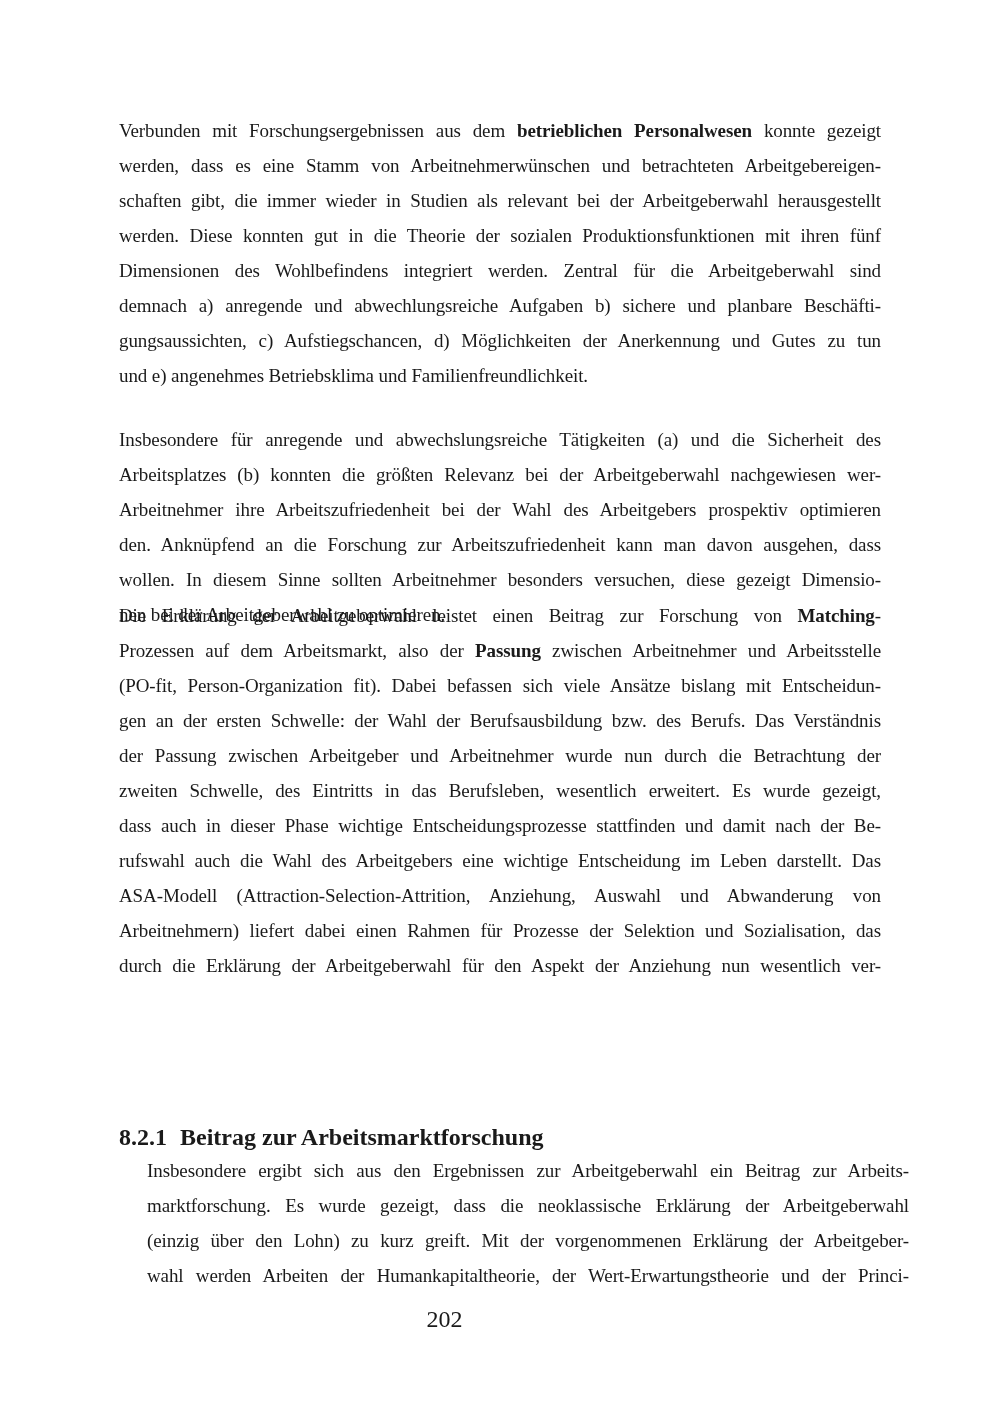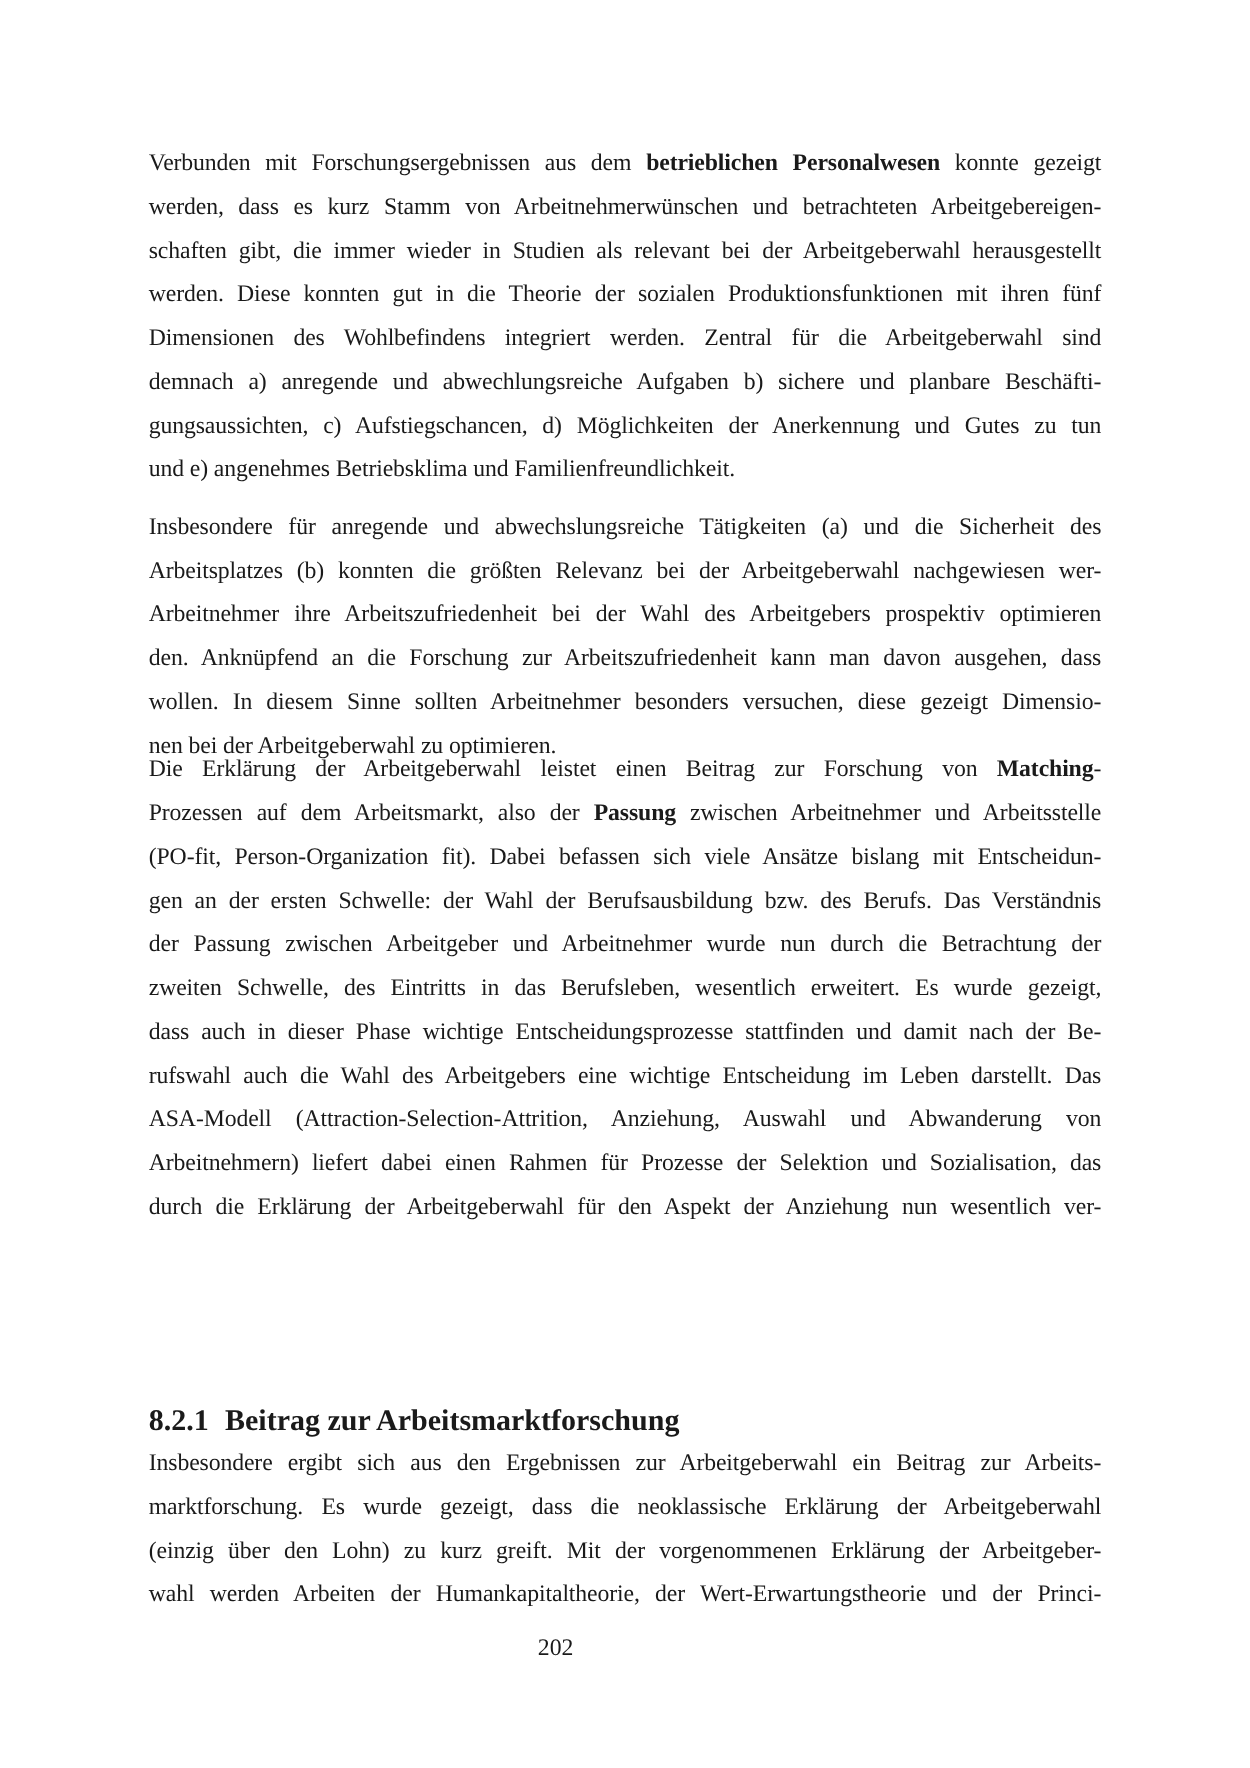--- a/index.html
+++ b/index.html
@@ -23,50 +23,50 @@
       line-height: 35px;
       font-size: 19px;
       white-space: nowrap;
       text-align: justify;
       text-align-last: justify;
       letter-spacing: -0.1px;
     }
     .line.last { text-align-last: left; }
     .b { font-weight: bold; }
     #p1 { top: 113px; }
-    #p2 { top: 404px; }
+    #p2 { top: 422px; }
     #p3 { top: 598px; }
     .heading {
       position: absolute;
       left: 119px;
       top: 1121px;
       font-size: 24px;
       font-weight: bold;
       line-height: 32px;
       white-space: nowrap;
     }
     .heading .num { display: inline-block; width: 61px; }
-    #p4 { top: 1153px; }
+    #p4 { top: 1153px; margin-left: 28px; }
     .page-number {
       position: absolute;
       left: 0;
       width: 889px;
       top: 1304px;
       text-align: center;
-      font-size: 19px;
+      font-size: 24px;
       line-height: 30px;
     }
   </style>
 </head>
 <body>
 
 <div class="page">
   <div class="para" id="p1">
       <span class="line">Verbunden mit Forschungsergebnissen aus dem <span class="b">betrieblichen Personalwesen</span> konnte gezeigt</span>
-      <span class="line">werden, dass es kurz Stamm von Arbeitnehmerwünschen und betrachteten Arbeitgebereigen-</span>
+      <span class="line">werden, dass es eine Stamm von Arbeitnehmerwünschen und betrachteten Arbeitgebereigen-</span>
       <span class="line">schaften gibt, die immer wieder in Studien als relevant bei der Arbeitgeberwahl herausgestellt</span>
       <span class="line">werden. Diese konnten gut in die Theorie der sozialen Produktionsfunktionen mit ihren fünf</span>
       <span class="line">Dimensionen des Wohlbefindens integriert werden. Zentral für die Arbeitgeberwahl sind</span>
       <span class="line">demnach a) anregende und abwechlungsreiche Aufgaben b) sichere und planbare Beschäfti-</span>
       <span class="line">gungsaussichten, c) Aufstiegschancen, d) Möglichkeiten der Anerkennung und Gutes zu tun</span>
       <span class="line last">und e) angenehmes Betriebsklima und Familienfreundlichkeit.</span>
     </div>
   <div class="para" id="p2">
       <span class="line">Insbesondere für anregende und abwechslungsreiche Tätigkeiten (a) und die Sicherheit des</span>
       <span class="line">Arbeitsplatzes (b) konnten die größten Relevanz bei der Arbeitgeberwahl nachgewiesen wer-</span>

